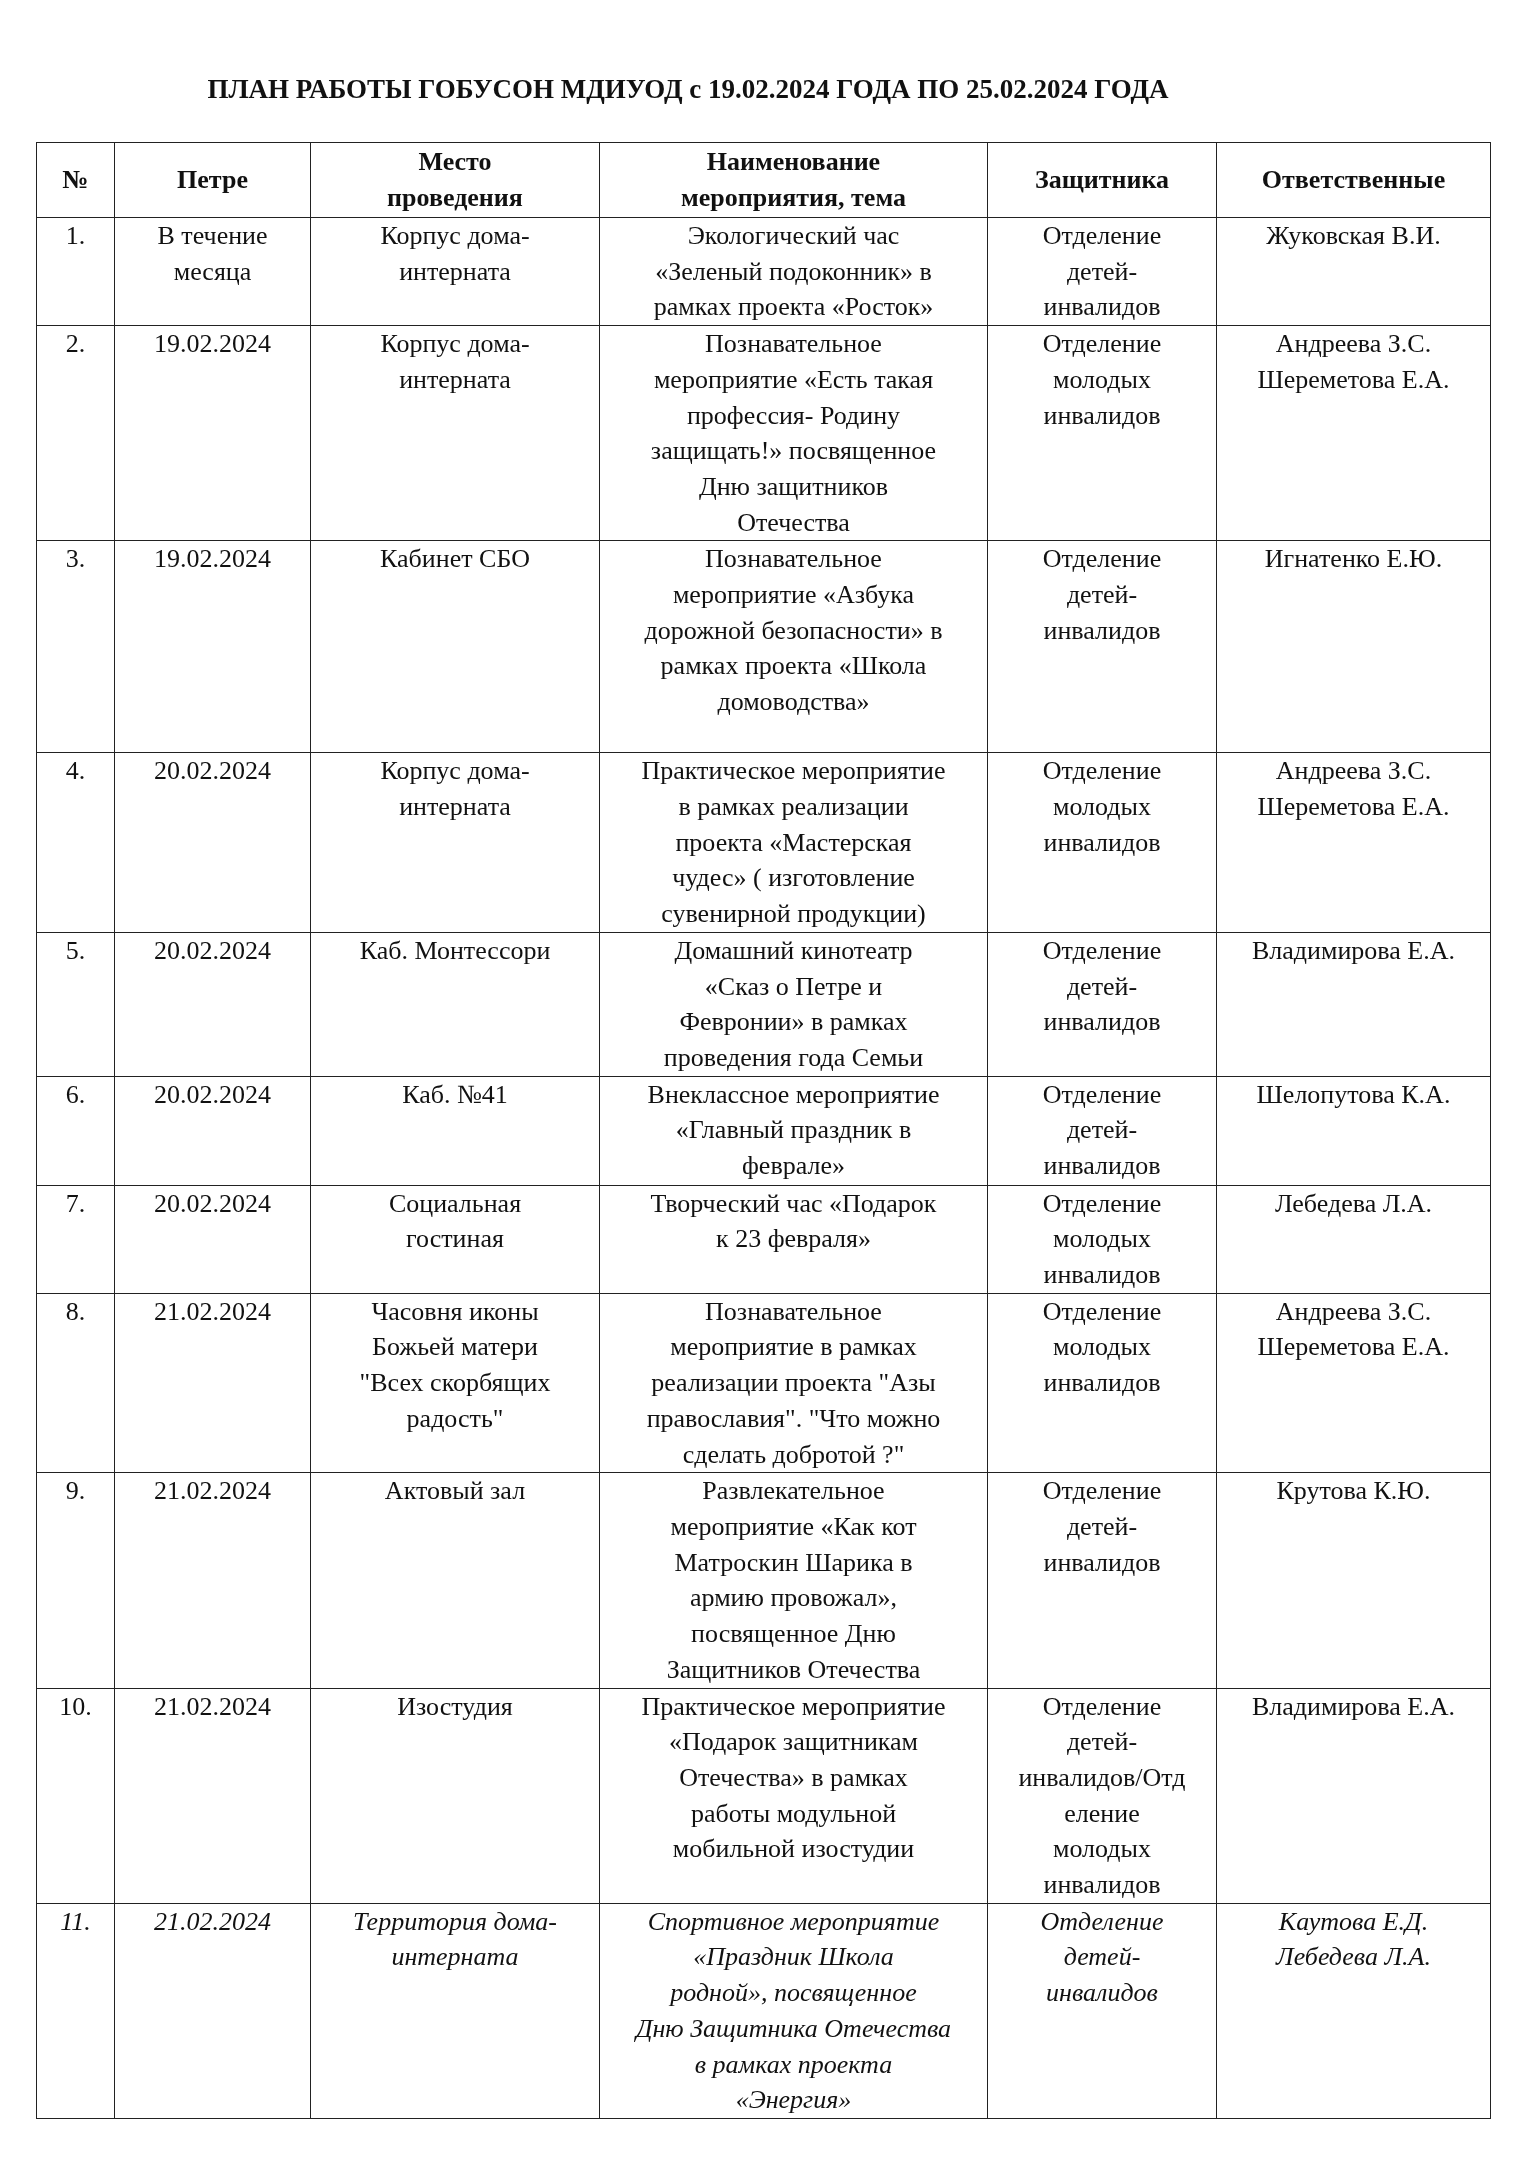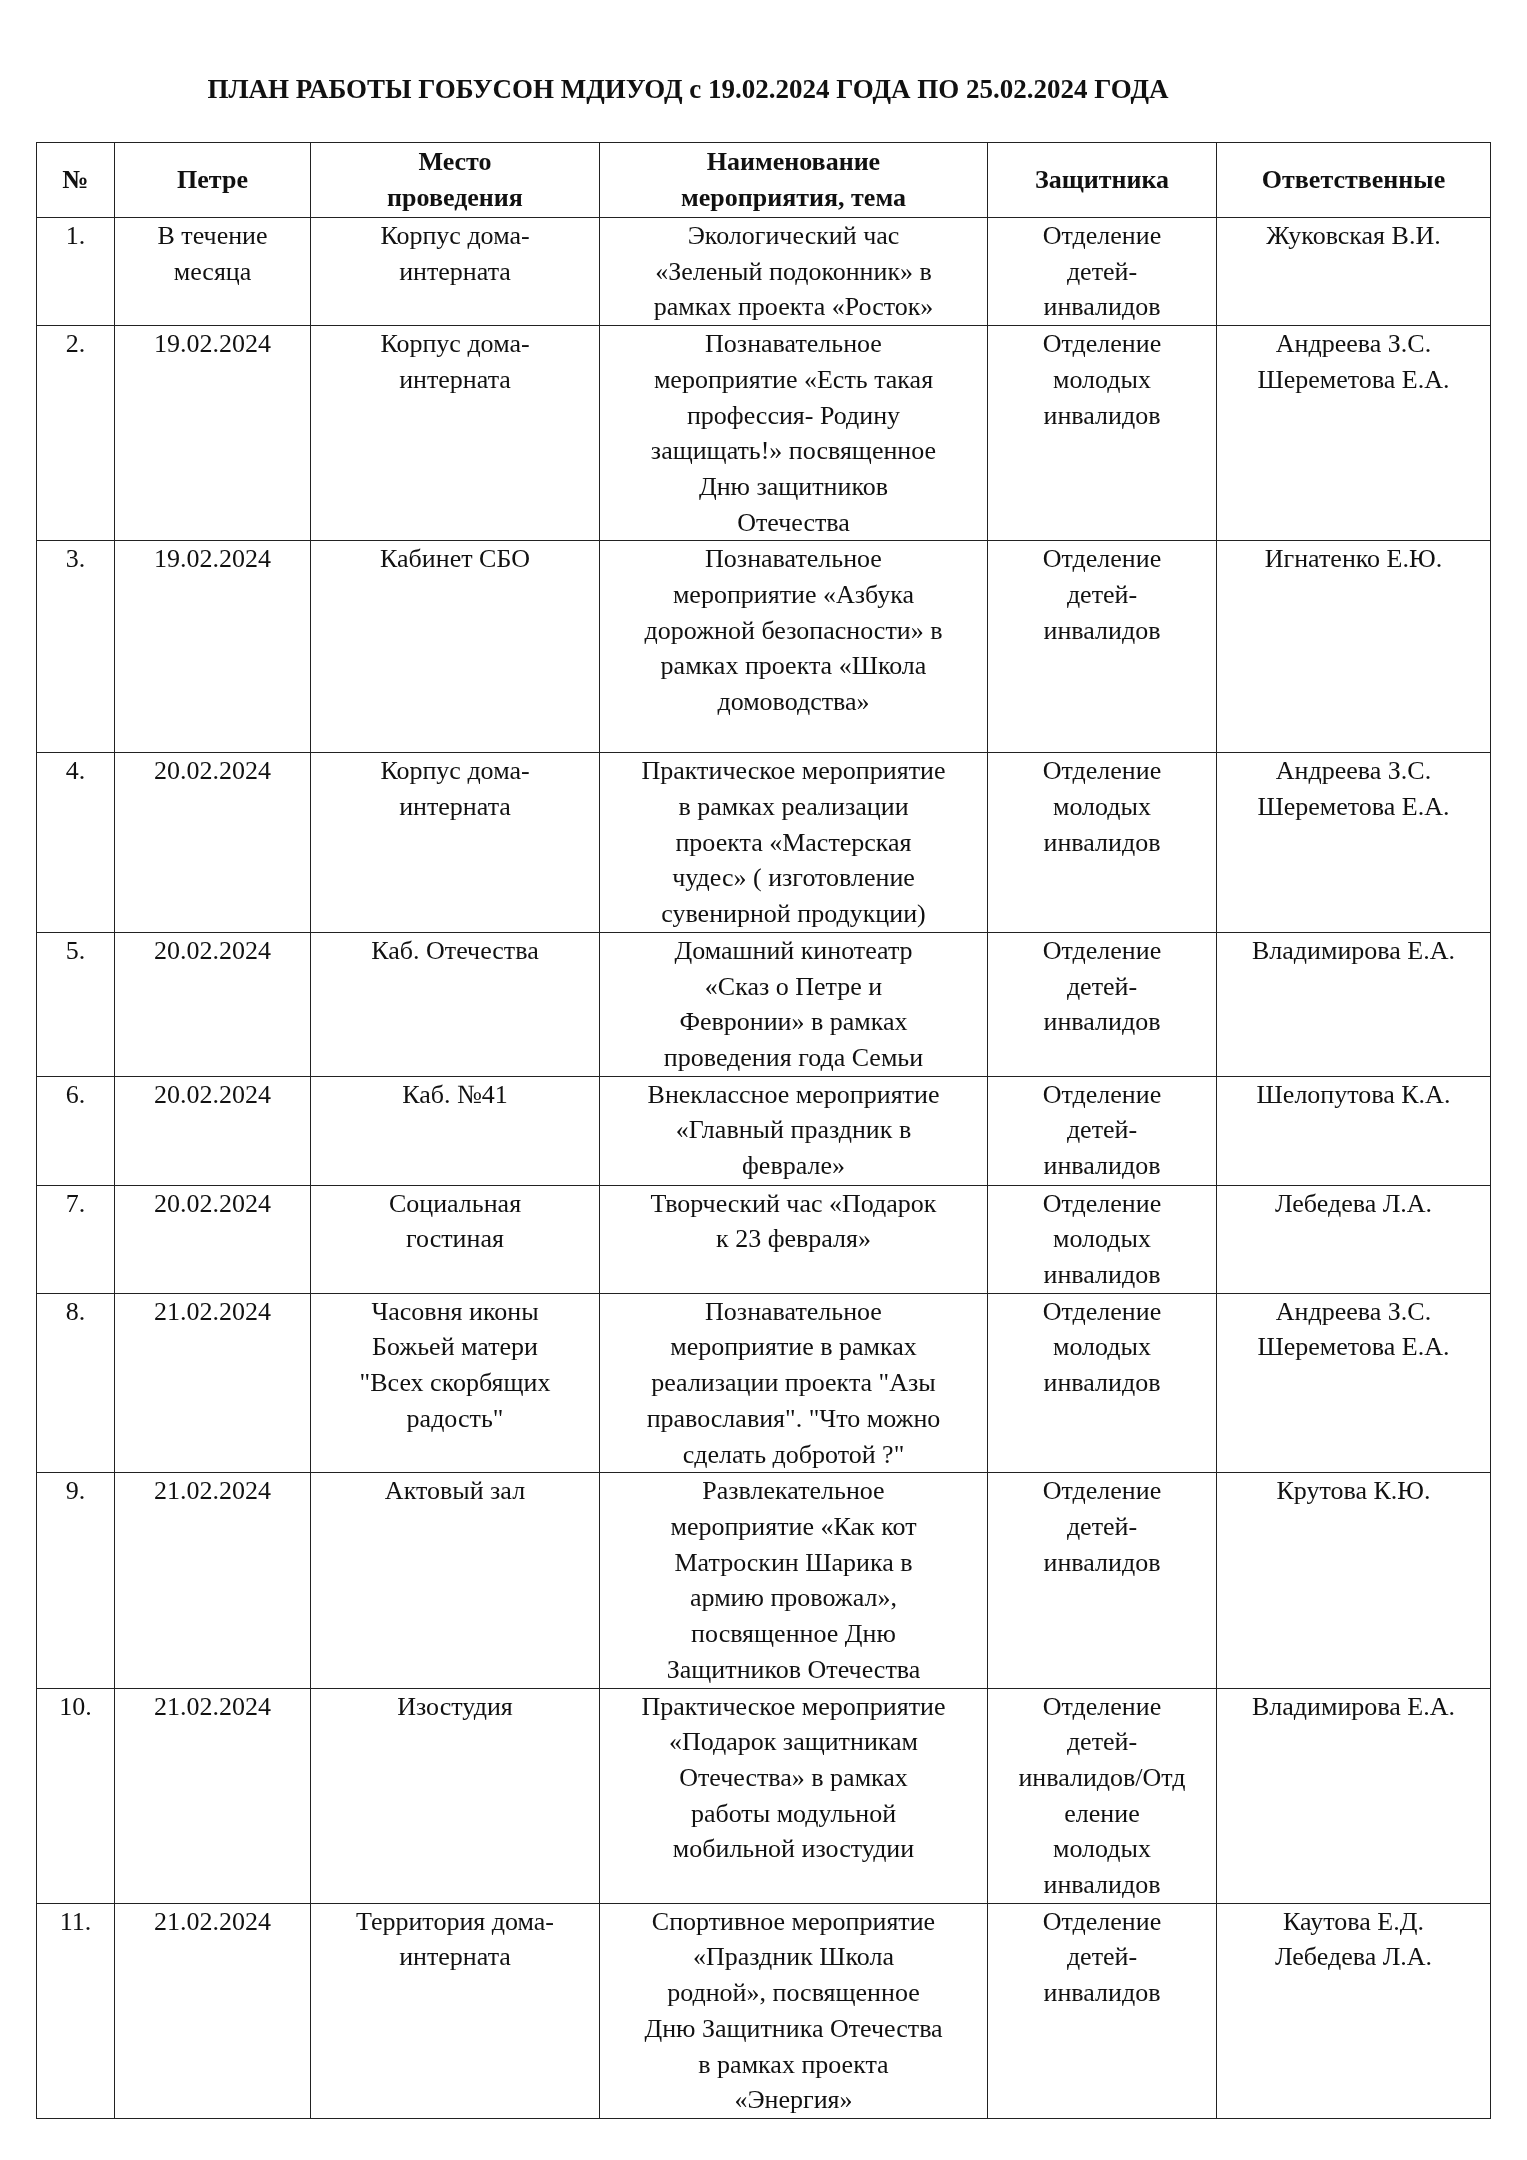--- a/index.html
+++ b/index.html
@@ -100,21 +100,21 @@
 сувенирной продукции)</td>
         <td class="ml">Отделение
 молодых
 инвалидов</td>
         <td class="ml">Андреева З.С.
 Шереметова Е.А.</td>
       </tr>
       <tr style="height: 142px;">
         <td class="ml">5.</td>
         <td class="ml">20.02.2024</td>
-        <td class="ml">Каб. Отечества</td>
+        <td class="ml">Каб. Монтессори</td>
         <td class="ml">Домашний кинотеатр
 «Сказ о Петре и
 Февронии» в рамках
 проведения года Семьи</td>
         <td class="ml">Отделение
 детей-
 инвалидов</td>
         <td class="ml">Владимирова Е.А.</td>
       </tr>
       <tr style="height: 109px;">
@@ -184,21 +184,21 @@
 работы модульной
 мобильной изостудии</td>
         <td class="ml">Отделение
 детей-
 инвалидов/Отд
 еление
 молодых
 инвалидов</td>
         <td class="ml">Владимирова Е.А.</td>
       </tr>
-      <tr style="height: 214px;">
+      <tr style="height: 214px; font-style: italic;">
         <td class="ml">11.</td>
         <td class="ml">21.02.2024</td>
         <td class="ml">Территория дома-
 интерната</td>
         <td class="ml">Спортивное мероприятие
 «Праздник Школа
 родной», посвященное
 Дню Защитника Отечества
 в рамках проекта
 «Энергия»</td>

